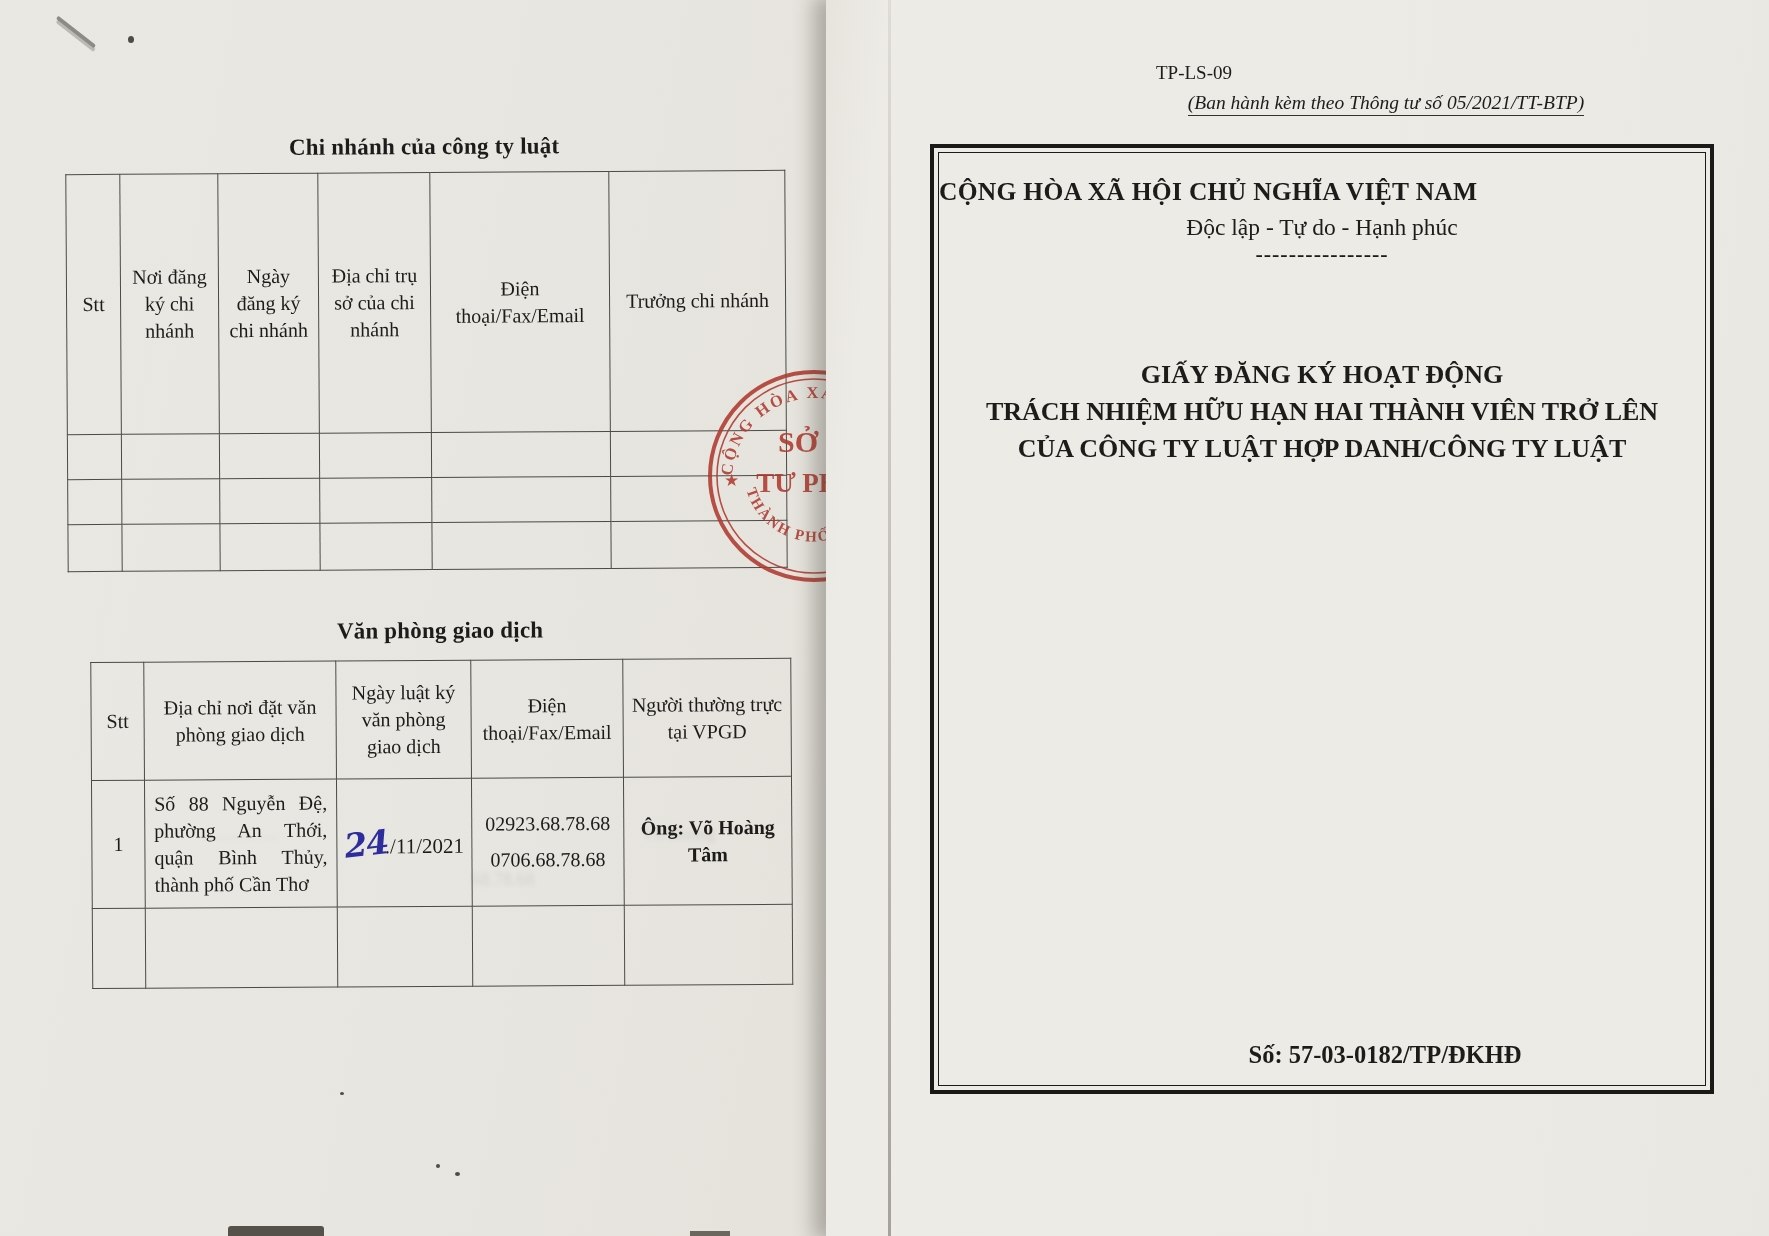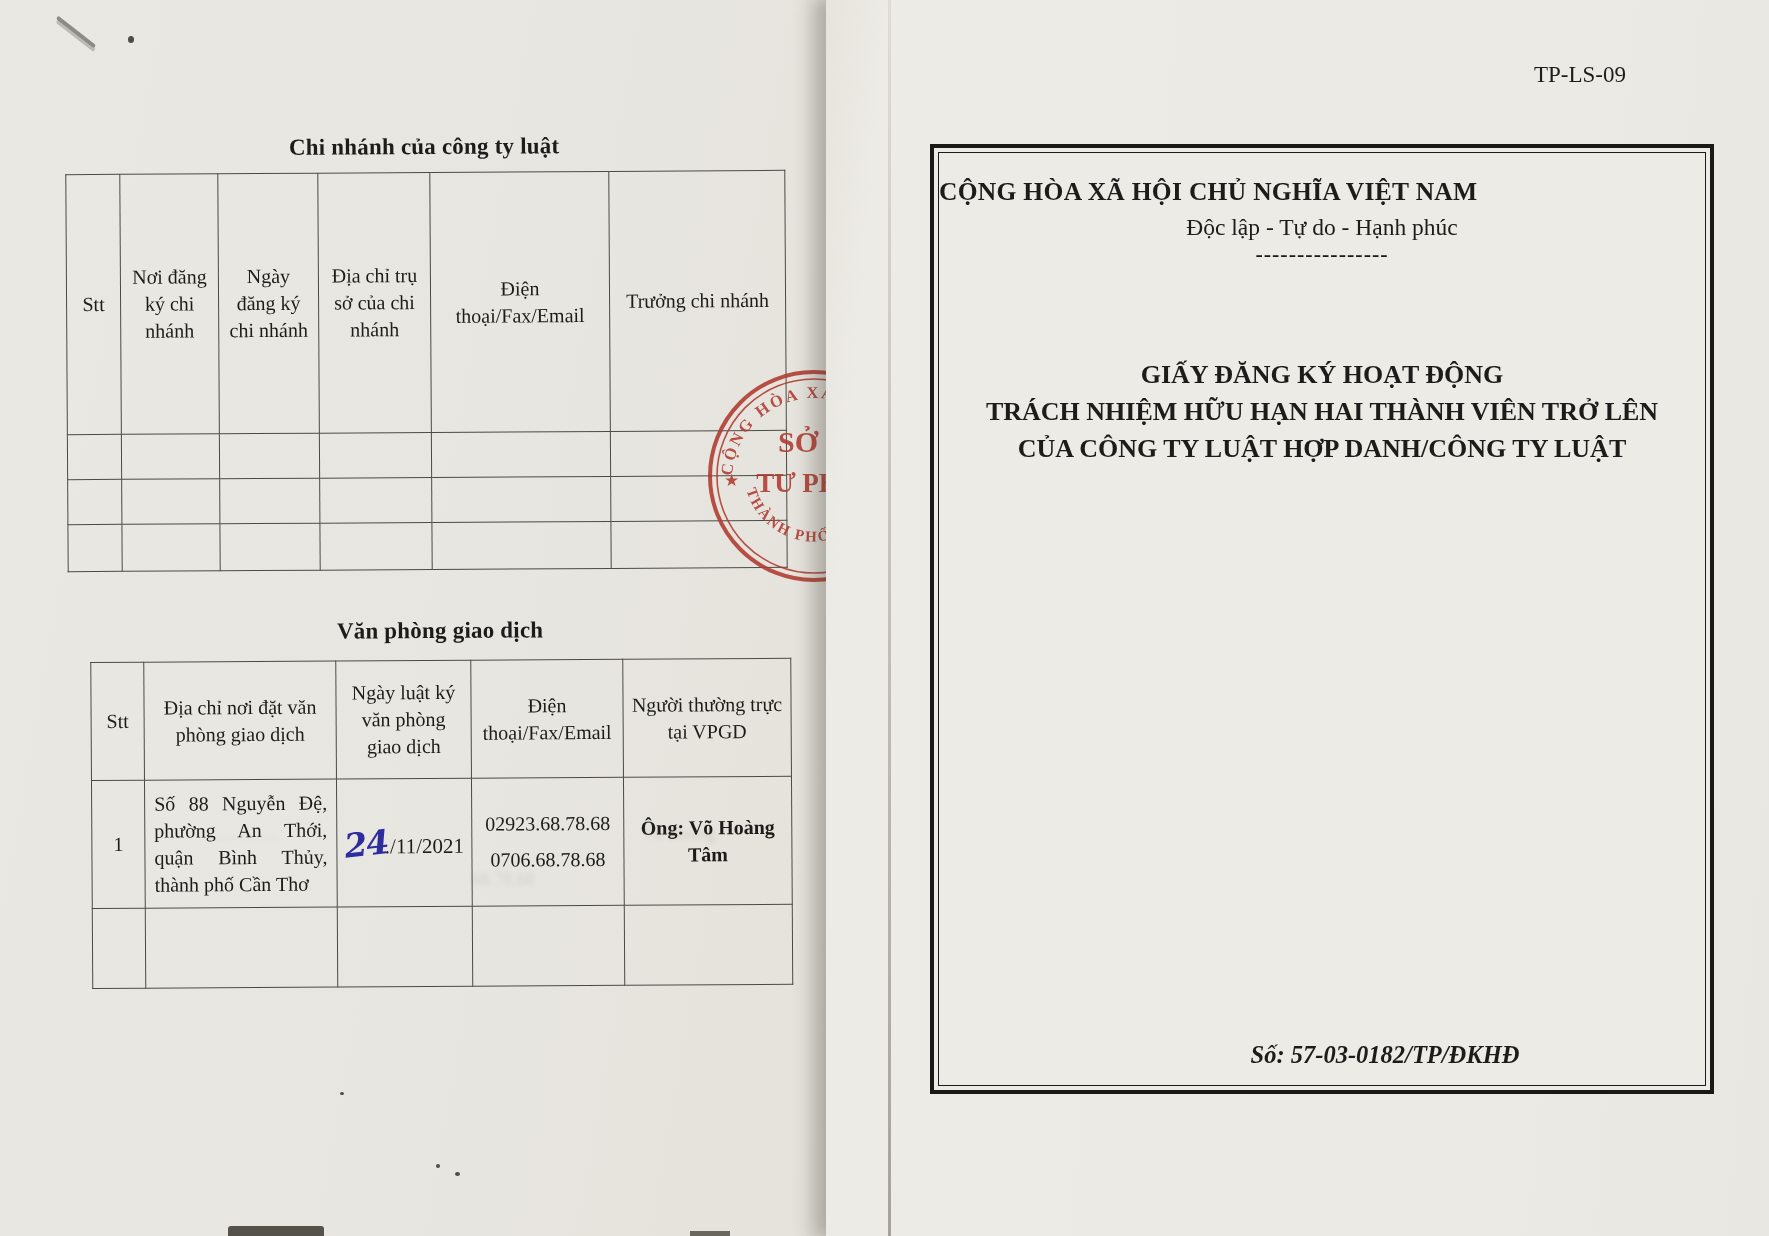--- a/index.html
+++ b/index.html
@@ -39,36 +39,36 @@
 
   
   .stamp{position:absolute;left:698px;top:360px;width:232px;height:232px;opacity:.88;}
 
   
   .page-right{position:absolute;left:826px;top:-4px;width:947px;height:1244px;
               background:linear-gradient(95deg,#e7e4de 0%,#edebe5 6%,#eceae4 70%,#e9e7e1 100%);
               box-shadow:-13px 0 18px rgba(64,58,50,.33);}
   .crease{position:absolute;left:62px;top:0;width:3px;height:100%;
           background:linear-gradient(180deg,rgba(120,114,106,.12),rgba(95,90,82,.5));}
-  .form-code{position:absolute;left:330px;top:66px;width:470px;text-align:right;font-size:23px;}
+  .form-code{position:absolute;left:330px;top:66px;width:470px;text-align:left;font-size:19px;}
   .form-note{position:absolute;left:230px;top:96px;width:660px;text-align:center;
              font-style:italic;font-size:19.5px;}
   .form-note span{border-bottom:1.6px solid #33312e;padding-bottom:2px;}
 
   .cover-box{position:absolute;left:104px;top:148px;width:776px;height:942px;
              border:4.5px solid #191917;background:#edebe5;}
   .cover-box-inner{position:absolute;left:4px;top:4px;right:4px;bottom:4px;
                    border:1.8px solid #1b1b19;}
   .nat1{margin-top:24px;font-weight:bold;font-size:25.5px;letter-spacing:.3px;}
   .nat2{margin-top:7px;text-align:center;font-weight:normal;font-size:23.5px;}
   .natsep{margin-top:0;text-align:center;font-weight:bold;font-size:22px;letter-spacing:1px;}
   .cover-title{margin-top:90px;text-align:center;font-weight:bold;font-size:26px;line-height:1.42;
                padding:0 30px;}
   .num-line{position:absolute;left:136px;right:10px;bottom:16px;text-align:center;
-            font-weight:bold;font-size:24.5px;font-style:italic;}
+            font-weight:bold;font-size:24.5px;}
 
   .bottom-sliver{position:absolute;left:228px;top:1226px;width:96px;height:12px;
                  background:#55524c;border-radius:3px 3px 0 0;}
   .bottom-sliver2{position:absolute;left:690px;top:1231px;width:40px;height:6px;background:#6a675f;}
 </style>
 </head>
 <body>
 
 <div class="scan">
 
@@ -190,20 +190,23 @@
       <text x="26" y="126" font-size="17" fill="#b03a2e">★</text>
       <text x="100" y="92" text-anchor="middle" font-family="Liberation Serif, serif" font-weight="bold" font-size="30" fill="#b03a2e">SỞ</text>
       <text x="118" y="132" text-anchor="middle" font-family="Liberation Serif, serif" font-weight="bold" font-size="27" fill="#b03a2e">TƯ PHÁP</text>
     </svg>
   </div>
 
   <div class="page-right">
     <div class="crease"></div>
 
     <div class="form-code">TP-LS-09</div>
+    <div class="form-note">
+      <span>(Ban hành kèm theo Thông tư số 05/2021/TT-BTP)</span>
+    </div>
 
     <div class="cover-box">
       <div class="cover-box-inner">
         <div class="nat1">CỘNG HÒA XÃ HỘI CHỦ NGHĨA VIỆT NAM</div>
         <div class="nat2">Độc lập - Tự do - Hạnh phúc</div>
         <div class="natsep">----------------</div>
 
         <div class="cover-title">
           <div>GIẤY ĐĂNG KÝ HOẠT ĐỘNG</div>
           <div>TRÁCH NHIỆM HỮU HẠN HAI THÀNH VIÊN TRỞ LÊN</div>

